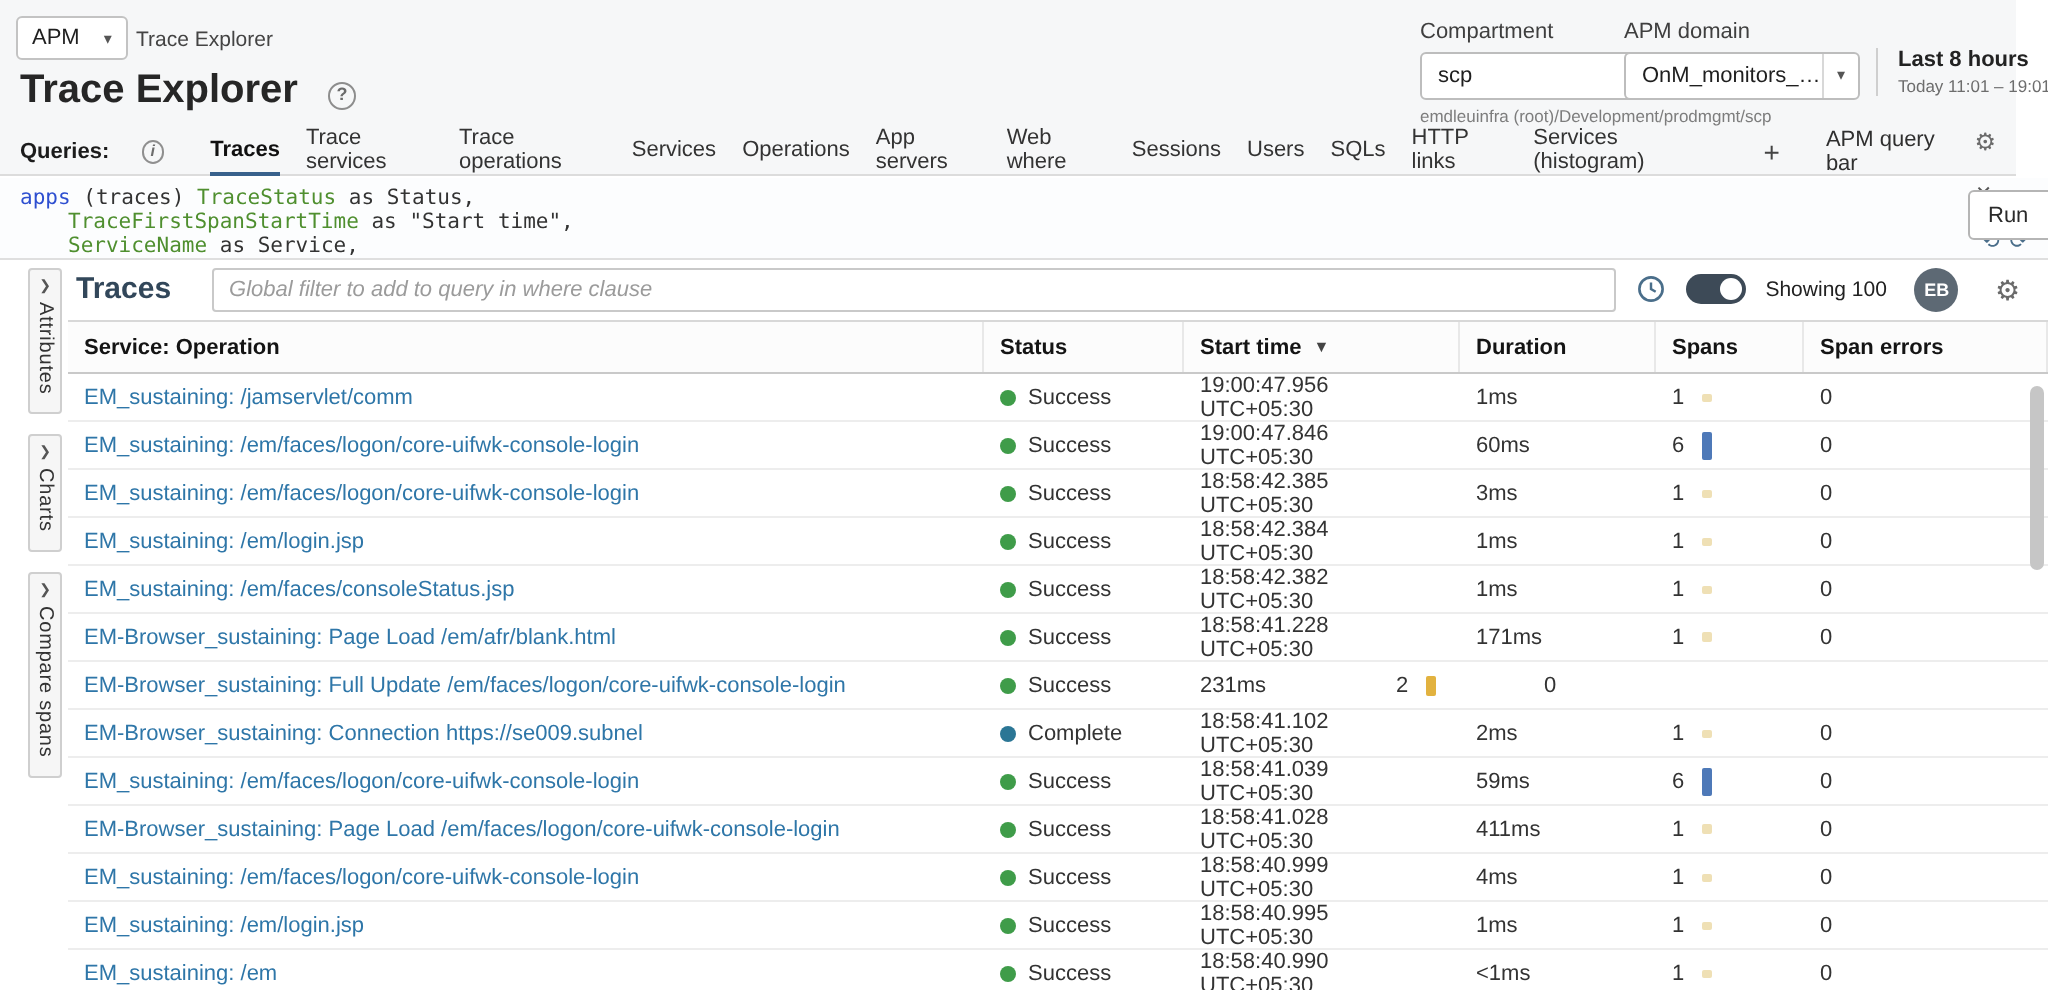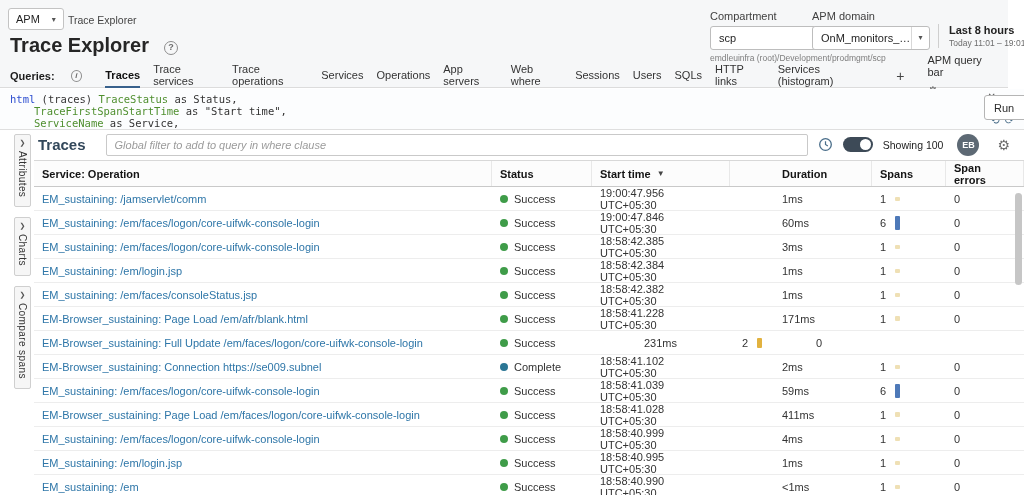--- a/index.html
+++ b/index.html
@@ -27,21 +27,21 @@
   .tr-sub { font-size:8.5px; color:#6d6d6d; margin-top:2px; white-space:nowrap; }
 
   
   .tabs-row { position:absolute; left:0; right:0; top:63px; height:25px; display:flex; align-items:center; padding:0 10px; gap:23px; font-size:11px; }
   .queries-lbl { font-weight:700; color:#1c1c1c; }
   .info-icon { width:12px; height:12px; border:1px solid #8f8f8f; border-radius:50%; font-size:8px; line-height:10px; text-align:center; color:#6d6d6d; font-style:italic; font-weight:700; margin-left:-7px; }
   #tabs { display:flex; gap:13px; align-items:center; height:100%; }
   .tab { color:#333; cursor:pointer; height:100%; display:flex; align-items:center; border-bottom:2px solid transparent; }
   .tab.active { font-weight:700; color:#101010; border-bottom:2px solid #38618c; }
   .tab-add { font-size:14px; color:#444; cursor:pointer; margin-left:2px; }
-  .tabs-right { margin-left:auto; display:flex; align-items:flex-start; gap:6px; color:#2f2f2f;flex-direction:column; }
+  .tabs-right { margin-left:auto; display:flex; align-items:flex-start; gap:6px; color:#2f2f2f; }
   .gear-sm { color:#6b6b6b; font-size:12px; cursor:pointer; }
 
   
   .query-editor { position:absolute; top:89px; left:0; right:0; height:41px; background:#fcfdfe; border-bottom:1px solid #dfdfdf; font-family:"DejaVu Sans Mono", monospace; font-size:10.5px; padding:4px 0 0 10px; }
   .qline { line-height:12px; white-space:pre; }
   .seg-kw { color:#2e4fd0; }
   .seg-field { color:#4f8f2f; }
   .seg-plain { color:#333; }
   .qe-close { position:absolute; right:28px; top:2px; color:#555; font-size:10px; cursor:pointer; font-family:"Liberation Sans", sans-serif; }
   .qe-icons { position:absolute; right:10px; bottom:2px; color:#4a6e8a; font-size:11px; display:flex; gap:5px; font-family:"Liberation Sans", sans-serif; }
@@ -70,21 +70,21 @@
   
   .table { position:absolute; left:0; right:0; top:30px; bottom:0; border-top:1px solid #d8d8d8; background:#fff; }
   .thead { display:flex; height:26px; align-items:stretch; font-weight:700; font-size:11px; border-bottom:1px solid #c9c9c9; background:#fcfcfc; color:#141414; }
   .hcell { padding:0 8px; display:flex; align-items:center; border-right:1px solid #e8e8e8; cursor:pointer; }
   .sort { margin-left:6px; font-size:8px; color:#444; }
   .trow { display:flex; height:24px; align-items:flex-start; border-bottom:1px solid #ededed; font-size:11px; color:#333; }
   .tcell { padding:0 8px; display:flex; align-items:center; overflow:hidden; height:100%; }
   .c0 { width:458px; flex:0 0 458px; }
   .c1 { width:100px; flex:0 0 100px; }
   .c2 { width:138px; flex:0 0 138px; }
-  .c3 { width:98px; flex:0 0 98px;margin-left:44px; }
+  .c3 { width:98px; flex:0 0 98px; }
   .c4 { width:74px; flex:0 0 74px; }
   .c5 { flex:1; }
   .svc { color:#2e76a8; cursor:pointer; white-space:nowrap; overflow:hidden; text-overflow:ellipsis; }
   .dot { width:8px; height:8px; border-radius:50%; display:inline-block; margin-right:6px; flex:0 0 auto; }
   .bar { width:5px; margin-left:9px; border-radius:1px; display:inline-block; }
   .vscroll { position:absolute; right:2px; top:30px; width:7px; bottom:4px; }
   .thumb { width:7px; height:92px; background:#c6c6c6; border-radius:4px; margin-top:2px; cursor:grab; }
 </style>
 </head>
 <body>
@@ -144,21 +144,21 @@
       <span class="tab-add">+</span>
       <div class="tabs-right">
         <span>APM query bar</span>
         <span class="gear-sm">⚙</span>
       </div>
     </div>
   </div>
 
   <div class="query-editor">
     <div id="query-code" class="query-code">
-        <div class="qline" style="padding-left: 0px;"><span class="seg-kw">html</span><span class="seg-plain"> (traces) </span><span class="seg-field">TraceStatus</span><span class="seg-plain"> as Status,</span></div>
+        <div class="qline" style="padding-left: 0px;"><span class="seg-kw">apps</span><span class="seg-plain"> (traces) </span><span class="seg-field">TraceStatus</span><span class="seg-plain"> as Status,</span></div>
         <div class="qline" style="padding-left: 24px;"><span class="seg-field">TraceFirstSpanStartTime</span><span class="seg-plain"> as "Start time",</span></div>
         <div class="qline" style="padding-left: 24px;"><span class="seg-field">ServiceName</span><span class="seg-plain"> as Service,</span></div>
       </div>
     <span class="qe-close">✕</span>
     <div class="qe-icons">
       <span>⟲</span>
       <span>⟳</span>
     </div>
     <button class="run-btn">Run</button>
   </div>

